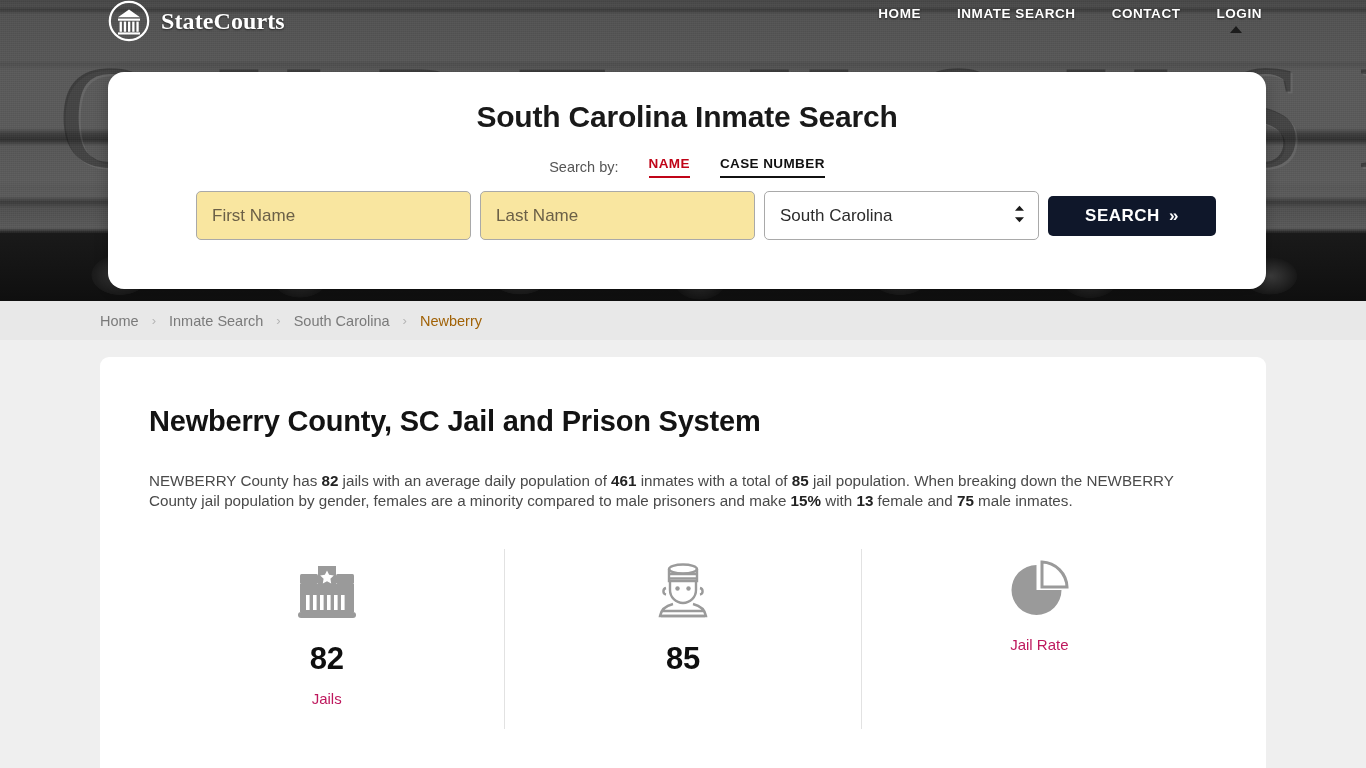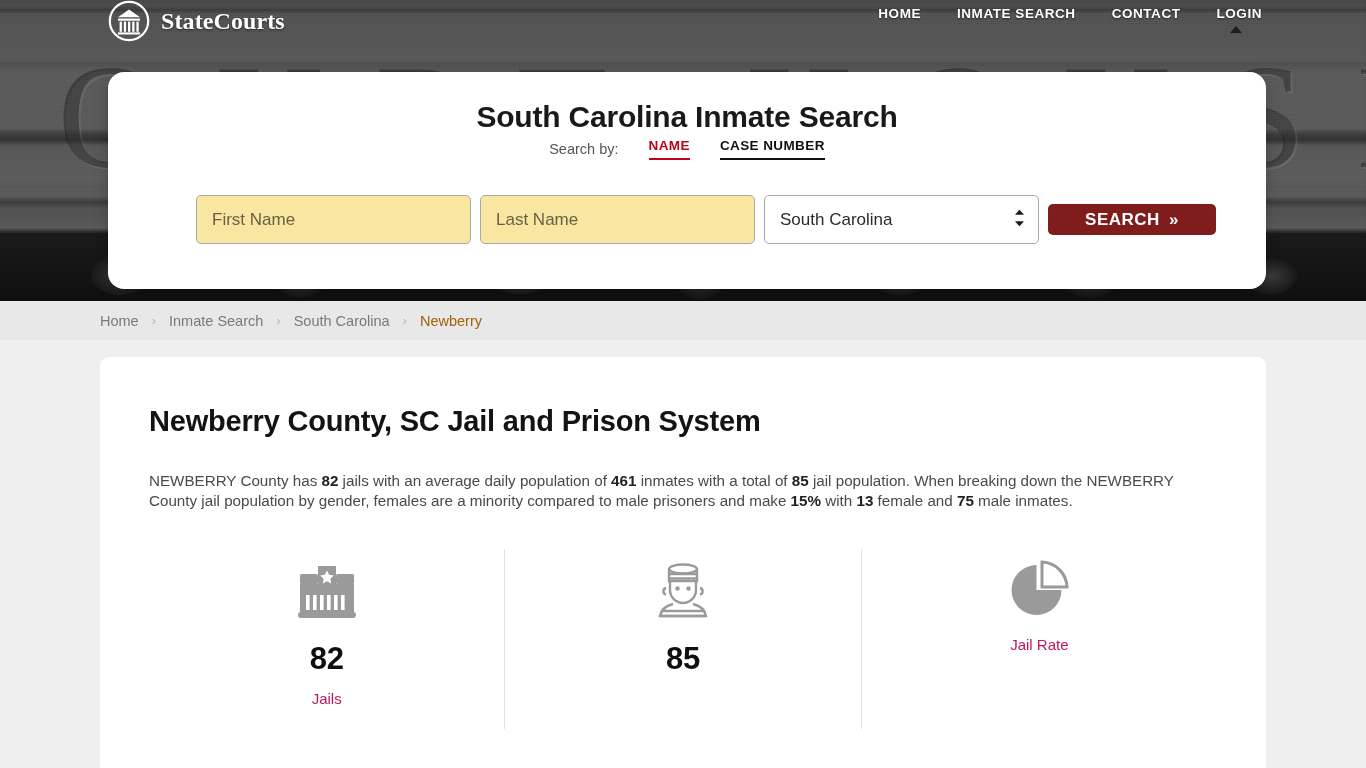--- a/index.html
+++ b/index.html
@@ -155,21 +155,21 @@
     font-weight: 700;
     color: #191919;
     letter-spacing: -0.2px;
     margin-top: 6px;
   }
   .search-by-row {
     display: flex;
     align-items: center;
     justify-content: center;
     gap: 30px;
-    margin-top: 4px;
+    margin-top: 22px;
   }
   .search-by-label {
     font-size: 14.5px;
     color: #555;
   }
   .tab {
     font-size: 13.5px;
     font-weight: 700;
     letter-spacing: 0.4px;
     padding-bottom: 5px;
@@ -183,21 +183,21 @@
     border-bottom: 2px solid #c00418;
   }
   .tab-inactive {
     color: #111;
     border-bottom: 2px solid #111;
   }
   .form-row {
     display: flex;
     align-items: center;
     gap: 9px;
-    margin-top: 35px;
+    margin-top: 13px;
     padding-left: 44px;
   }
   .field {
     height: 49px;
     border: 1px solid #a9a9a9;
     border-radius: 5px;
     font-size: 17px;
     font-family: inherit;
     padding: 0 15px;
     outline: none;
@@ -222,22 +222,22 @@
   .select-chevrons {
     position: absolute;
     right: 14px;
     top: 50%;
     transform: translateY(-50%);
     pointer-events: none;
     display: block;
   }
   .btn-search {
     width: 168px;
-    height: 31px;
-    background: #7f1d1d;
+    height: 40px;
+    background: #0f172a;
     color: #fff;
     border: none;
     border-radius: 5px;
     font-size: 17px;
     font-weight: 700;
     letter-spacing: 0.5px;
     font-family: inherit;
     cursor: pointer;
     display: flex;
     align-items: center;

